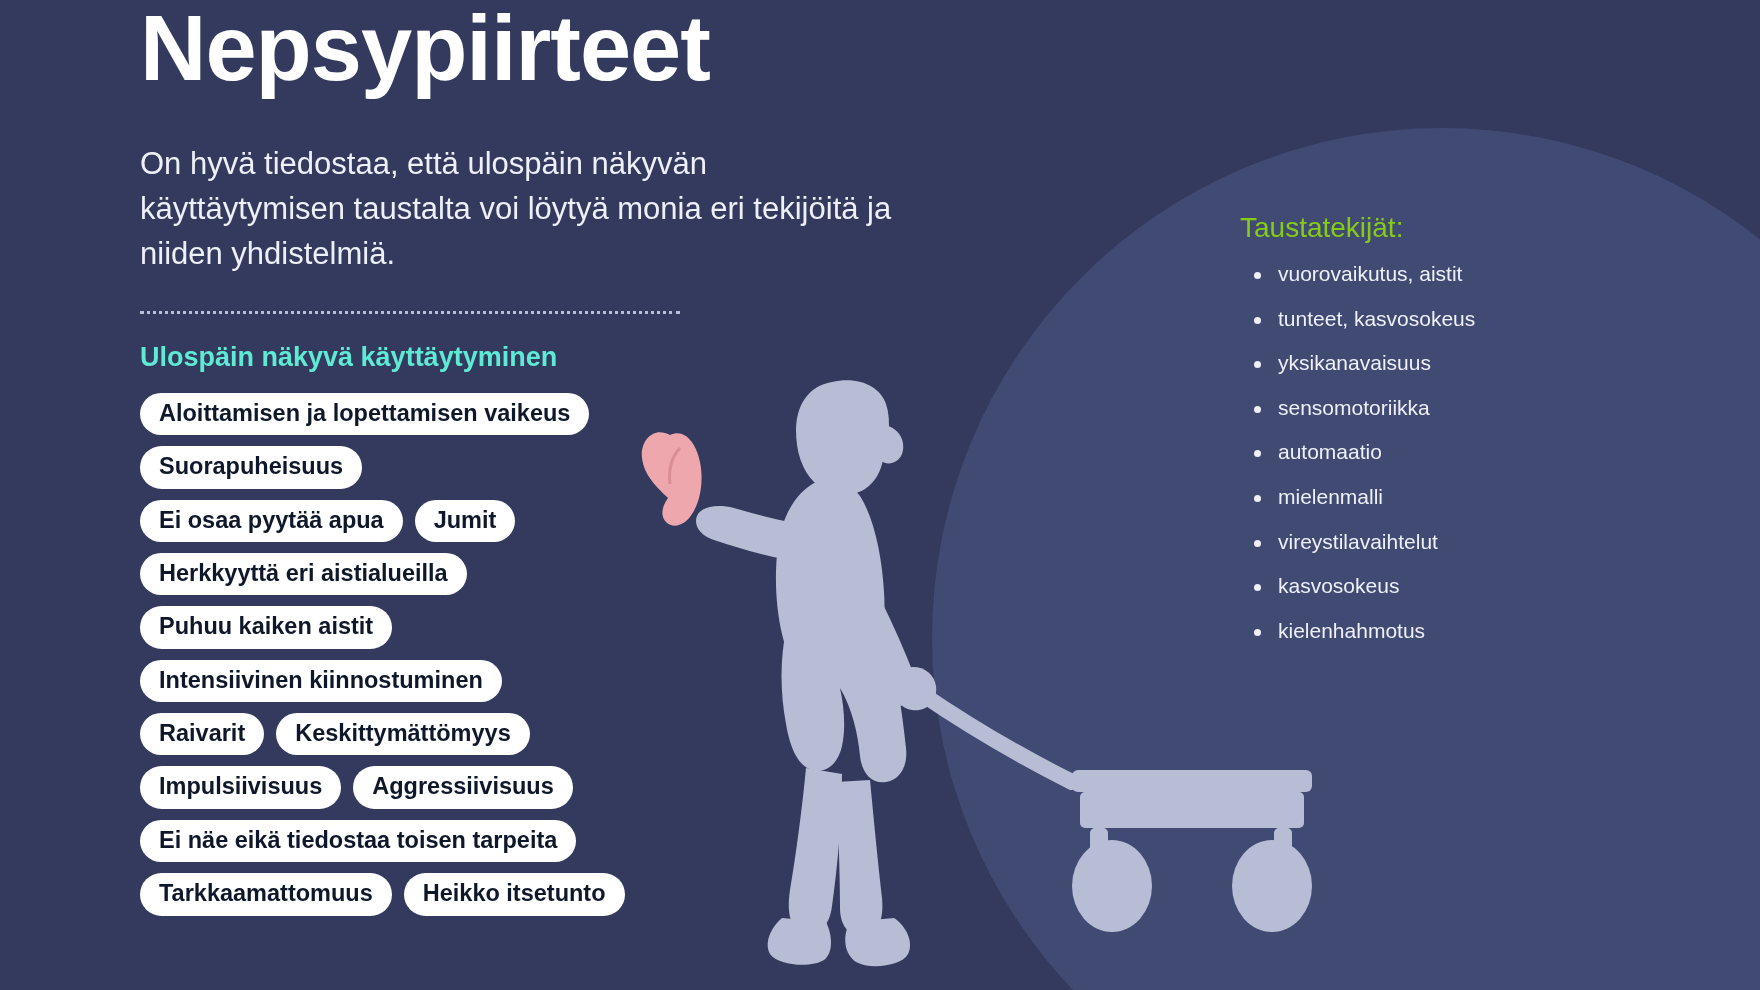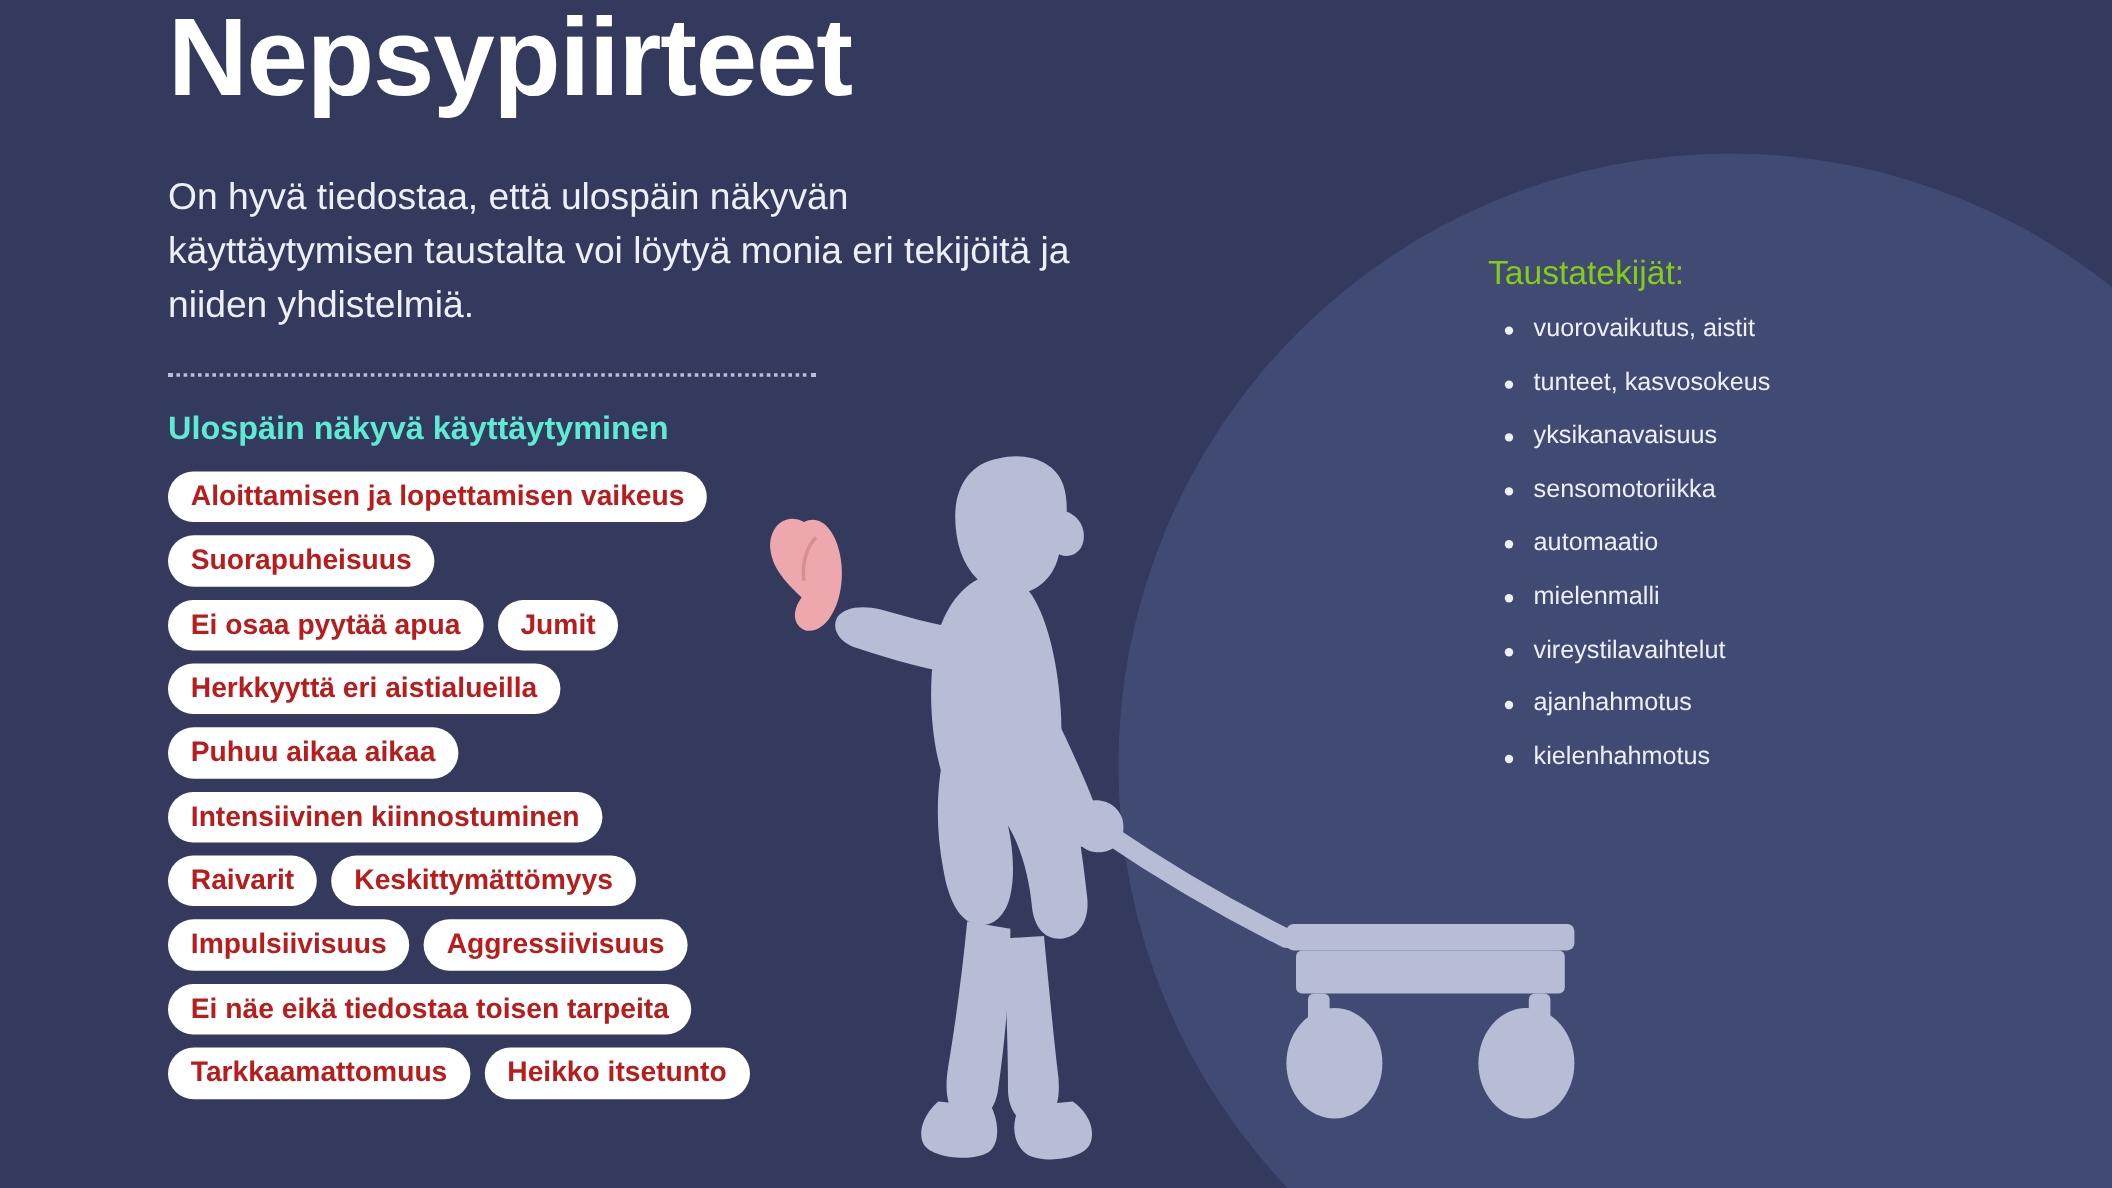--- a/index.html
+++ b/index.html
@@ -73,21 +73,21 @@
     width: 700px;
   }
   .chip-row {
     display: flex;
     flex-wrap: nowrap;
     gap: 12px;
     margin-bottom: 11px;
   }
   .chip {
     background: #ffffff;
-    color: #b91c1c;
+    color: #0f172a;
     border-radius: 28px;
     padding: 8px 19px 9px 19px;
     font-size: 23.5px;
     font-weight: bold;
     line-height: 1.08;
     white-space: nowrap;
     display: inline-block;
   }
   
   .right-col {
@@ -216,21 +216,21 @@
         <span class="chip">Suorapuheisuus</span>
       </div>
       <div class="chip-row">
         <span class="chip">Ei osaa pyytää apua</span>
         <span class="chip">Jumit</span>
       </div>
       <div class="chip-row">
         <span class="chip">Herkkyyttä eri aistialueilla</span>
       </div>
       <div class="chip-row">
-        <span class="chip">Puhuu aikaa aikaa</span>
+        <span class="chip">Puhuu kaiken aistit</span>
       </div>
       <div class="chip-row">
         <span class="chip">Intensiivinen kiinnostuminen</span>
       </div>
       <div class="chip-row">
         <span class="chip">Raivarit</span>
         <span class="chip">Keskittymättömyys</span>
       </div>
       <div class="chip-row">
         <span class="chip">Impulsiivisuus</span>
@@ -249,18 +249,18 @@
   <div class="right-col">
     <div class="right-heading">Taustatekijät:</div>
     <ul class="bullet-list">
       <li class="bullet-item">vuorovaikutus, aistit</li>
       <li class="bullet-item">tunteet, kasvosokeus</li>
       <li class="bullet-item">yksikanavaisuus</li>
       <li class="bullet-item">sensomotoriikka</li>
       <li class="bullet-item">automaatio</li>
       <li class="bullet-item">mielenmalli</li>
       <li class="bullet-item">vireystilavaihtelut</li>
-      <li class="bullet-item">ajanhahmotus</li>
+      <li class="bullet-item">kasvosokeus</li>
       <li class="bullet-item">kielenhahmotus</li>
     </ul>
   </div>
 
 </div>
 
 </body></html>

